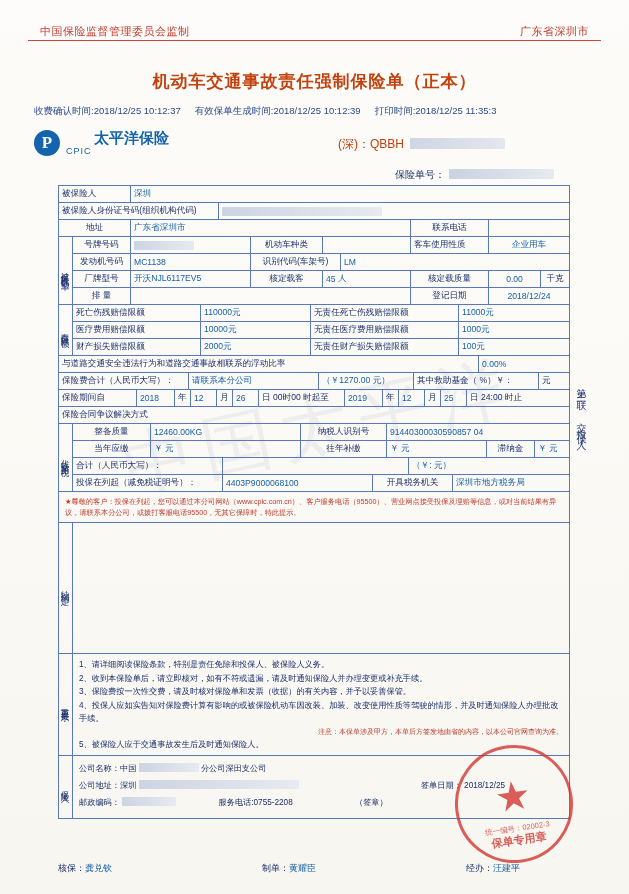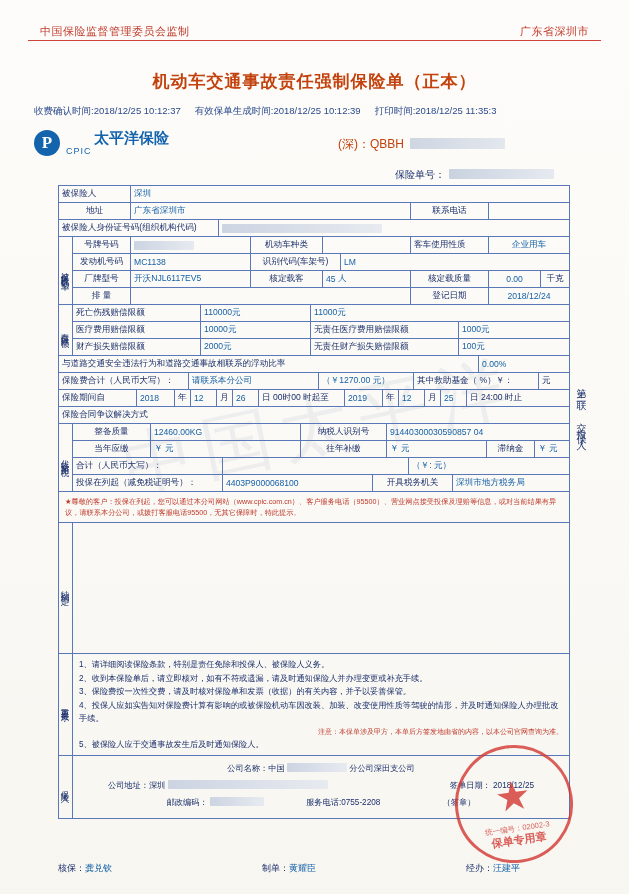--- a/index.html
+++ b/index.html
@@ -14,21 +14,21 @@
   .brand{position:absolute;top:130px;left:34px;display:flex;align-items:center;gap:6px;}
   .brand .logo{width:26px;height:26px;border-radius:50%;background:#1463ad;color:#fff;font-size:17px;font-weight:bold;display:flex;align-items:center;justify-content:center;font-family:"Liberation Serif",serif;}
   .brand .cn{font-size:15px;font-weight:bold;color:#1463ad;line-height:1.05;margin-left:28px;}
   .brand .en{font-size:9px;color:#1463ad;letter-spacing:1px;}
   .qbbh{position:absolute;top:136px;left:300px;font-size:12px;color:#c2410c;margin-left:38px;}
   .qbbh .blur{display:inline-block;width:95px;height:11px;background:linear-gradient(90deg,#cfd6e2,#e3e7ee);vertical-align:-1px;margin-left:6px;border-radius:1px;filter:blur(.6px);}
   .policyno{position:absolute;top:168px;left:395px;font-size:10px;color:#1b2f6b;white-space:nowrap;}
   .policyno .blur{display:inline-block;width:105px;height:10px;background:linear-gradient(90deg,#c9d2e0,#e6eaf0);vertical-align:-1px;margin:0 4px;border-radius:1px;filter:blur(.6px);}
   .sheet{position:absolute;left:58px;top:185px;width:510px;border:1px solid #5a78b8;font-size:8.6px;color:#1b2f6b;}
   .row{display:flex;border-bottom:1px solid #5a78b8;}
-  .row:last-child{border-bottom:none;text-align:center;}
+  .row:last-child{border-bottom:none;}
   .cell{padding:2px 3px;border-right:1px solid #5a78b8;box-sizing:border-box;display:flex;align-items:center;min-height:15px;}
   .cell:last-child{border-right:none;}
   .lbl{color:#1b2f6b;white-space:nowrap;}
   .val{color:#1560a8;}
   .sideL{width:14px;writing-mode:vertical-rl;text-orientation:upright;justify-content:center;letter-spacing:2px;font-size:8.5px;padding:1px 0;}
   .blurv{display:inline-block;height:9px;background:linear-gradient(90deg,#ccd4e2,#e7eaf0);border-radius:1px;filter:blur(.7px);vertical-align:-1px;}
   .sideright{position:absolute;left:572px;top:380px;width:16px;font-size:10px;color:#1b2f6b;writing-mode:vertical-rl;text-orientation:upright;letter-spacing:6px;}
   .notice{padding:4px 6px;color:#c0392b;font-size:7.2px;line-height:1.55;}
   .special{min-height:130px;}
   .tips{font-size:8.2px;line-height:1.65;padding:4px 6px;color:#1b2f6b;}
@@ -82,31 +82,31 @@
   <div class="sideright">第三联 交投保人</div>
 
   <div class="sheet">
 
     <div class="row">
       <div class="cell lbl" style="width:72px">被保险人</div>
       <div class="cell val" style="flex:1">深圳</div>
     </div>
 
     <div class="row">
+      <div class="cell lbl" style="width:160px">被保险人身份证号码(组织机构代码)</div>
+      <div class="cell" style="flex:1">
+          <span class="blurv" style="width:160px"></span>
+        </div>
+    </div>
+
+    <div class="row">
       <div class="cell lbl center" style="width:72px">地址</div>
       <div class="cell val" style="flex:1">广东省深圳市</div>
       <div class="cell lbl center" style="width:78px">联系电话</div>
       <div class="cell" style="width:80px"></div>
-    </div>
-
-    <div class="row">
-      <div class="cell lbl" style="width:160px">被保险人身份证号码(组织机构代码)</div>
-      <div class="cell" style="flex:1">
-          <span class="blurv" style="width:160px"></span>
-        </div>
     </div>
 
     <div class="row">
       <div class="cell sideL" style="width:14px" rowspan="5">被保险机动车</div>
       <div style="flex:1">
         <div class="row">
           <div class="cell lbl center" style="width:58px">号牌号码</div>
           <div class="cell" style="width:120px">
               <span class="blurv" style="width:60px"></span>
             </div>
@@ -141,20 +141,21 @@
         </div>
       </div>
     </div>
 
     <div class="row">
       <div class="cell sideL" style="width:14px">责任限额</div>
       <div style="flex:1">
         <div class="row">
           <div class="cell lbl" style="width:128px">死亡伤残赔偿限额</div>
           <div class="cell val" style="width:110px">110000元</div>
+          <div class="cell lbl" style="flex:1">无责任死亡伤残赔偿限额</div>
           <div class="cell val" style="width:110px">11000元</div>
         </div>
         <div class="row">
           <div class="cell lbl" style="width:128px">医疗费用赔偿限额</div>
           <div class="cell val" style="width:110px">10000元</div>
           <div class="cell lbl" style="flex:1">无责任医疗费用赔偿限额</div>
           <div class="cell val" style="width:110px">1000元</div>
         </div>
         <div class="row">
           <div class="cell lbl" style="width:128px">财产损失赔偿限额</div>

